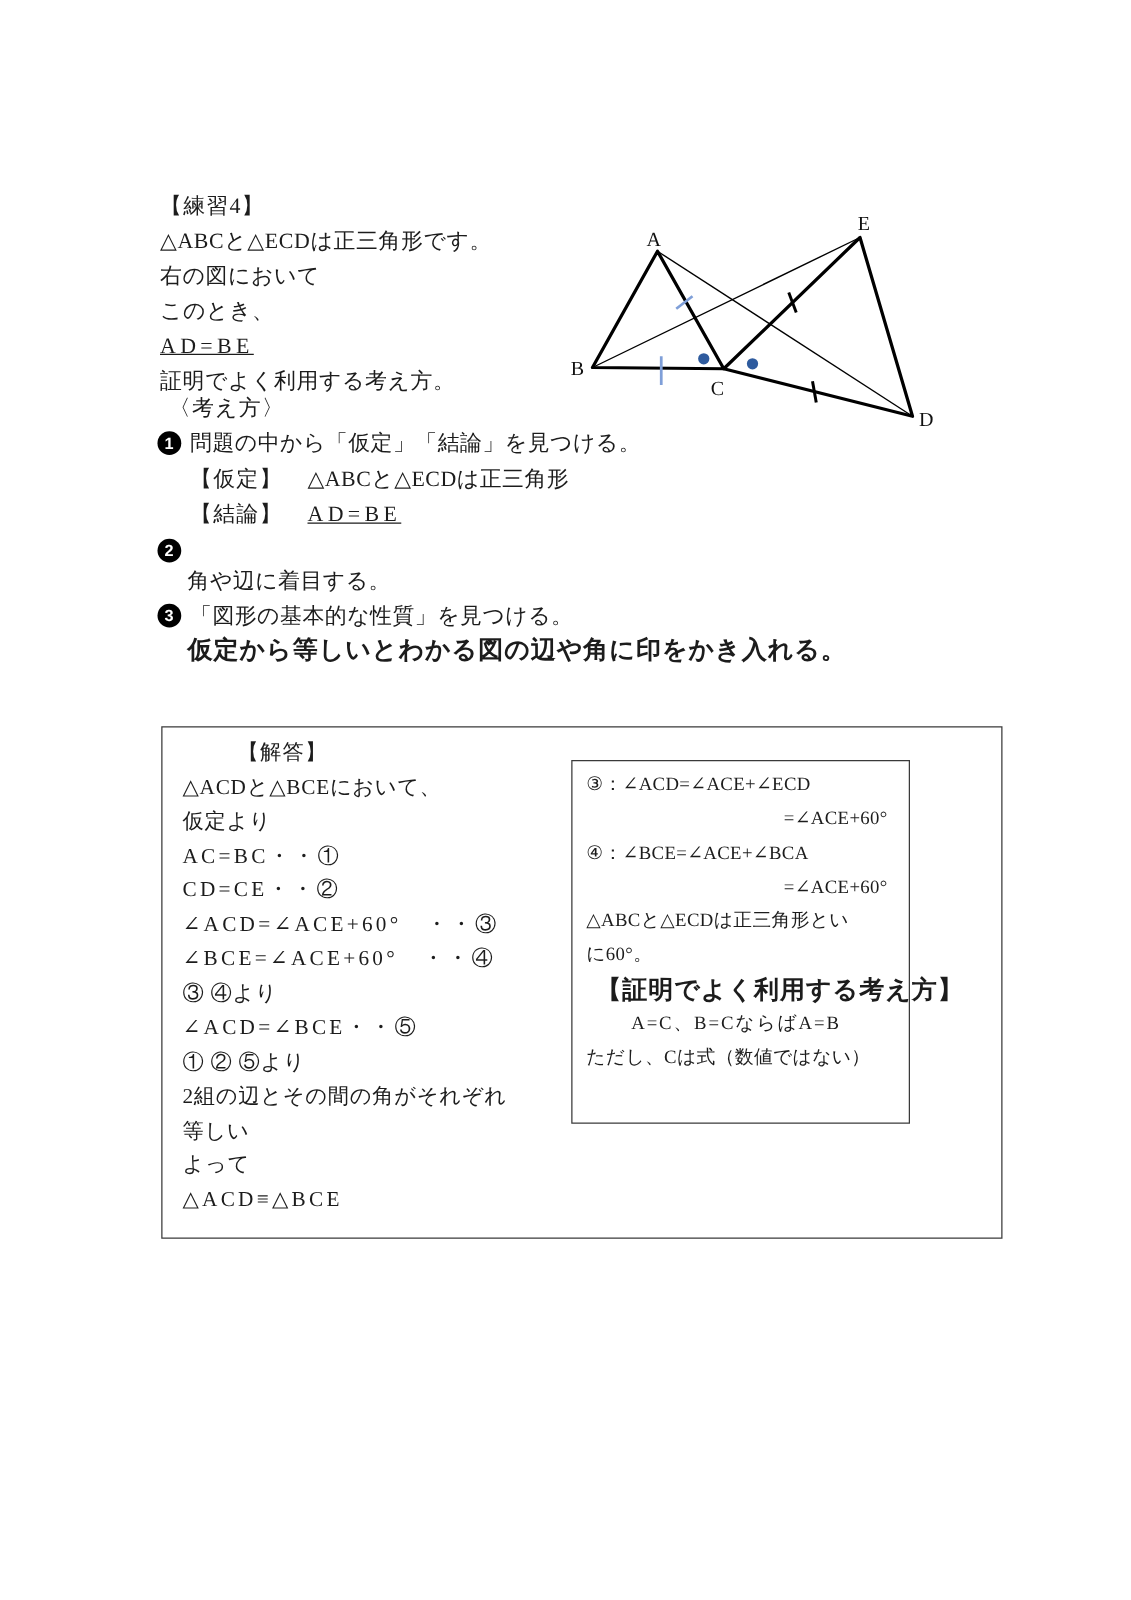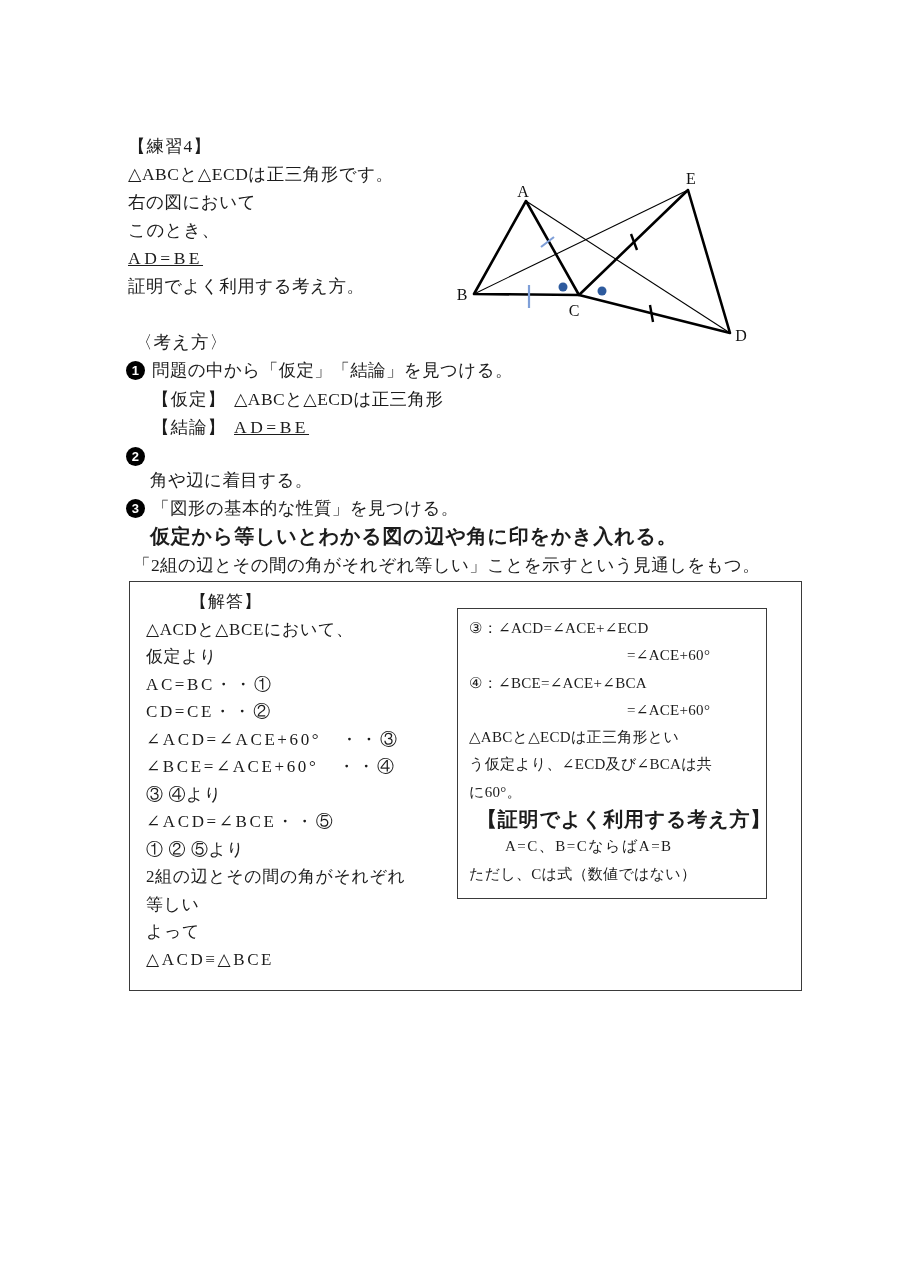--- a/index.html
+++ b/index.html
@@ -7,55 +7,55 @@
   body {
     position:relative;
     width:905px; height:1280px;
     font-family:"Liberation Serif","DejaVu Serif",serif;
     color:#1c1c1c;
     overflow:hidden;
   }
   .abs { position:absolute; }
 
   
-  .problem { left:128px; top:132px; font-size:17.5px; line-height:28px; letter-spacing:0.5px; }
+  .problem { left:128px; top:150px; font-size:17.5px; line-height:28px; letter-spacing:0.5px; }
   .problem .title { letter-spacing:1px; }
   .ls3 { letter-spacing:3.5px;text-decoration:underline; }
 
   
   .figure { left:440px; top:150px; width:340px; height:210px; }
 
   
-  .approach { left:125px; top:328px; font-size:17.5px; line-height:28.4px; letter-spacing:0.4px; width:680px; }
+  .approach { left:125px; top:312px; font-size:17.5px; line-height:28.4px; letter-spacing:0.4px; width:680px; }
   .approach .heading { padding-left:10px; letter-spacing:1px; }
   .step { display:flex; align-items:flex-start; }
   .bullet {
     display:inline-flex; width:19px; height:19px; border-radius:50%;
     background:#000; color:#fff; font-size:13px; line-height:1;
     align-items:center; justify-content:center;
     font-family:"Liberation Sans","DejaVu Sans",sans-serif; font-weight:bold;
     margin:5px 7px 0 1px; flex-shrink:0;
   }
   .sub-row { padding-left:27px; display:flex; }
   .sub-row .sub-label { letter-spacing:1px;text-align:center; }
-  .sub-row .sub-value { margin-left:8px; }
+  .sub-row .sub-value { margin-left:20px; }
   .cont { padding-left:25px; }
   .bold-gothic {
     font-family:"Liberation Sans","DejaVu Sans",sans-serif;
     font-weight:bold; font-size:20px; letter-spacing:0.8px;
   }
   .outlook { padding-left:8px; }
 
   
   .answer-box { left:129px; top:581px; width:673px; height:410px; border:1.6px solid #3a3a3a; }
   .answer-left { position:absolute; left:16px; top:6px; font-size:17px; line-height:27.5px; letter-spacing:0.6px; }
   .answer-left .heading { letter-spacing:1px;margin-left:44px; }
   .f { letter-spacing:2.6px; }
 
-  .note-box { position:absolute; left:327px; top:26px; width:310px; height:291px; border:1.6px solid #3a3a3a; }
+  .note-box { position:absolute; left:327px; top:26px; width:271px; height:291px; border:1.6px solid #3a3a3a; }
   .note-inner { position:absolute; left:11px; top:6px; width:312px; font-size:15px; line-height:27.3px; letter-spacing:0.3px; }
   .indent-eq { padding-left:158px; }
   .note-heading { padding-left:8px; }
   .indent-sub { padding-left:36px; letter-spacing:1.5px; }
 
   svg text { font-family:"Liberation Serif","DejaVu Serif",serif; font-size:16px; fill:#111; }
 </style>
 </head>
 <body>
 
@@ -114,21 +114,20 @@
   <div class="step">
     <span class="bullet">2</span>
   </div>
   <div class="cont">角や辺に着目する。</div>
 
   <div class="step">
     <span class="bullet">3</span>
     <span>「図形の基本的な性質」を見つける。</span>
   </div>
   <div class="cont bold-gothic">仮定から等しいとわかる図の辺や角に印をかき入れる。</div>
-  <div class="outlook">「2組の辺とその間の角がそれぞれ等しい」ことを示すという見通しをもつ。</div>
 </div>
 
 <div class="abs answer-box">
   <div class="answer-left">
     <div class="heading">【解答】</div>
     <div>△ACDと△BCEにおいて、</div>
     <div>仮定より</div>
     <div class="f">AC=BC・・①</div>
     <div class="f">CD=CE・・②</div>
     <div class="f">∠ACD=∠ACE+60°　・・③</div>
@@ -142,20 +141,19 @@
     <div class="f">△ACD≡△BCE</div>
   </div>
 
   <div class="note-box">
     <div class="note-inner">
       <div>③：∠ACD=∠ACE+∠ECD</div>
       <div class="indent-eq">=∠ACE+60°</div>
       <div>④：∠BCE=∠ACE+∠BCA</div>
       <div class="indent-eq">=∠ACE+60°</div>
       <div>△ABCと△ECDは正三角形とい</div>
-      <div>う仮定より、∠ECD及び∠BCAは共</div>
       <div>に60°。</div>
       <div class="note-heading bold-gothic">【証明でよく利用する考え方】</div>
       <div class="indent-sub">A=C、B=CならばA=B</div>
       <div>ただし、Cは式（数値ではない）</div>
     </div>
   </div>
 </div>
 
 </body></html>

